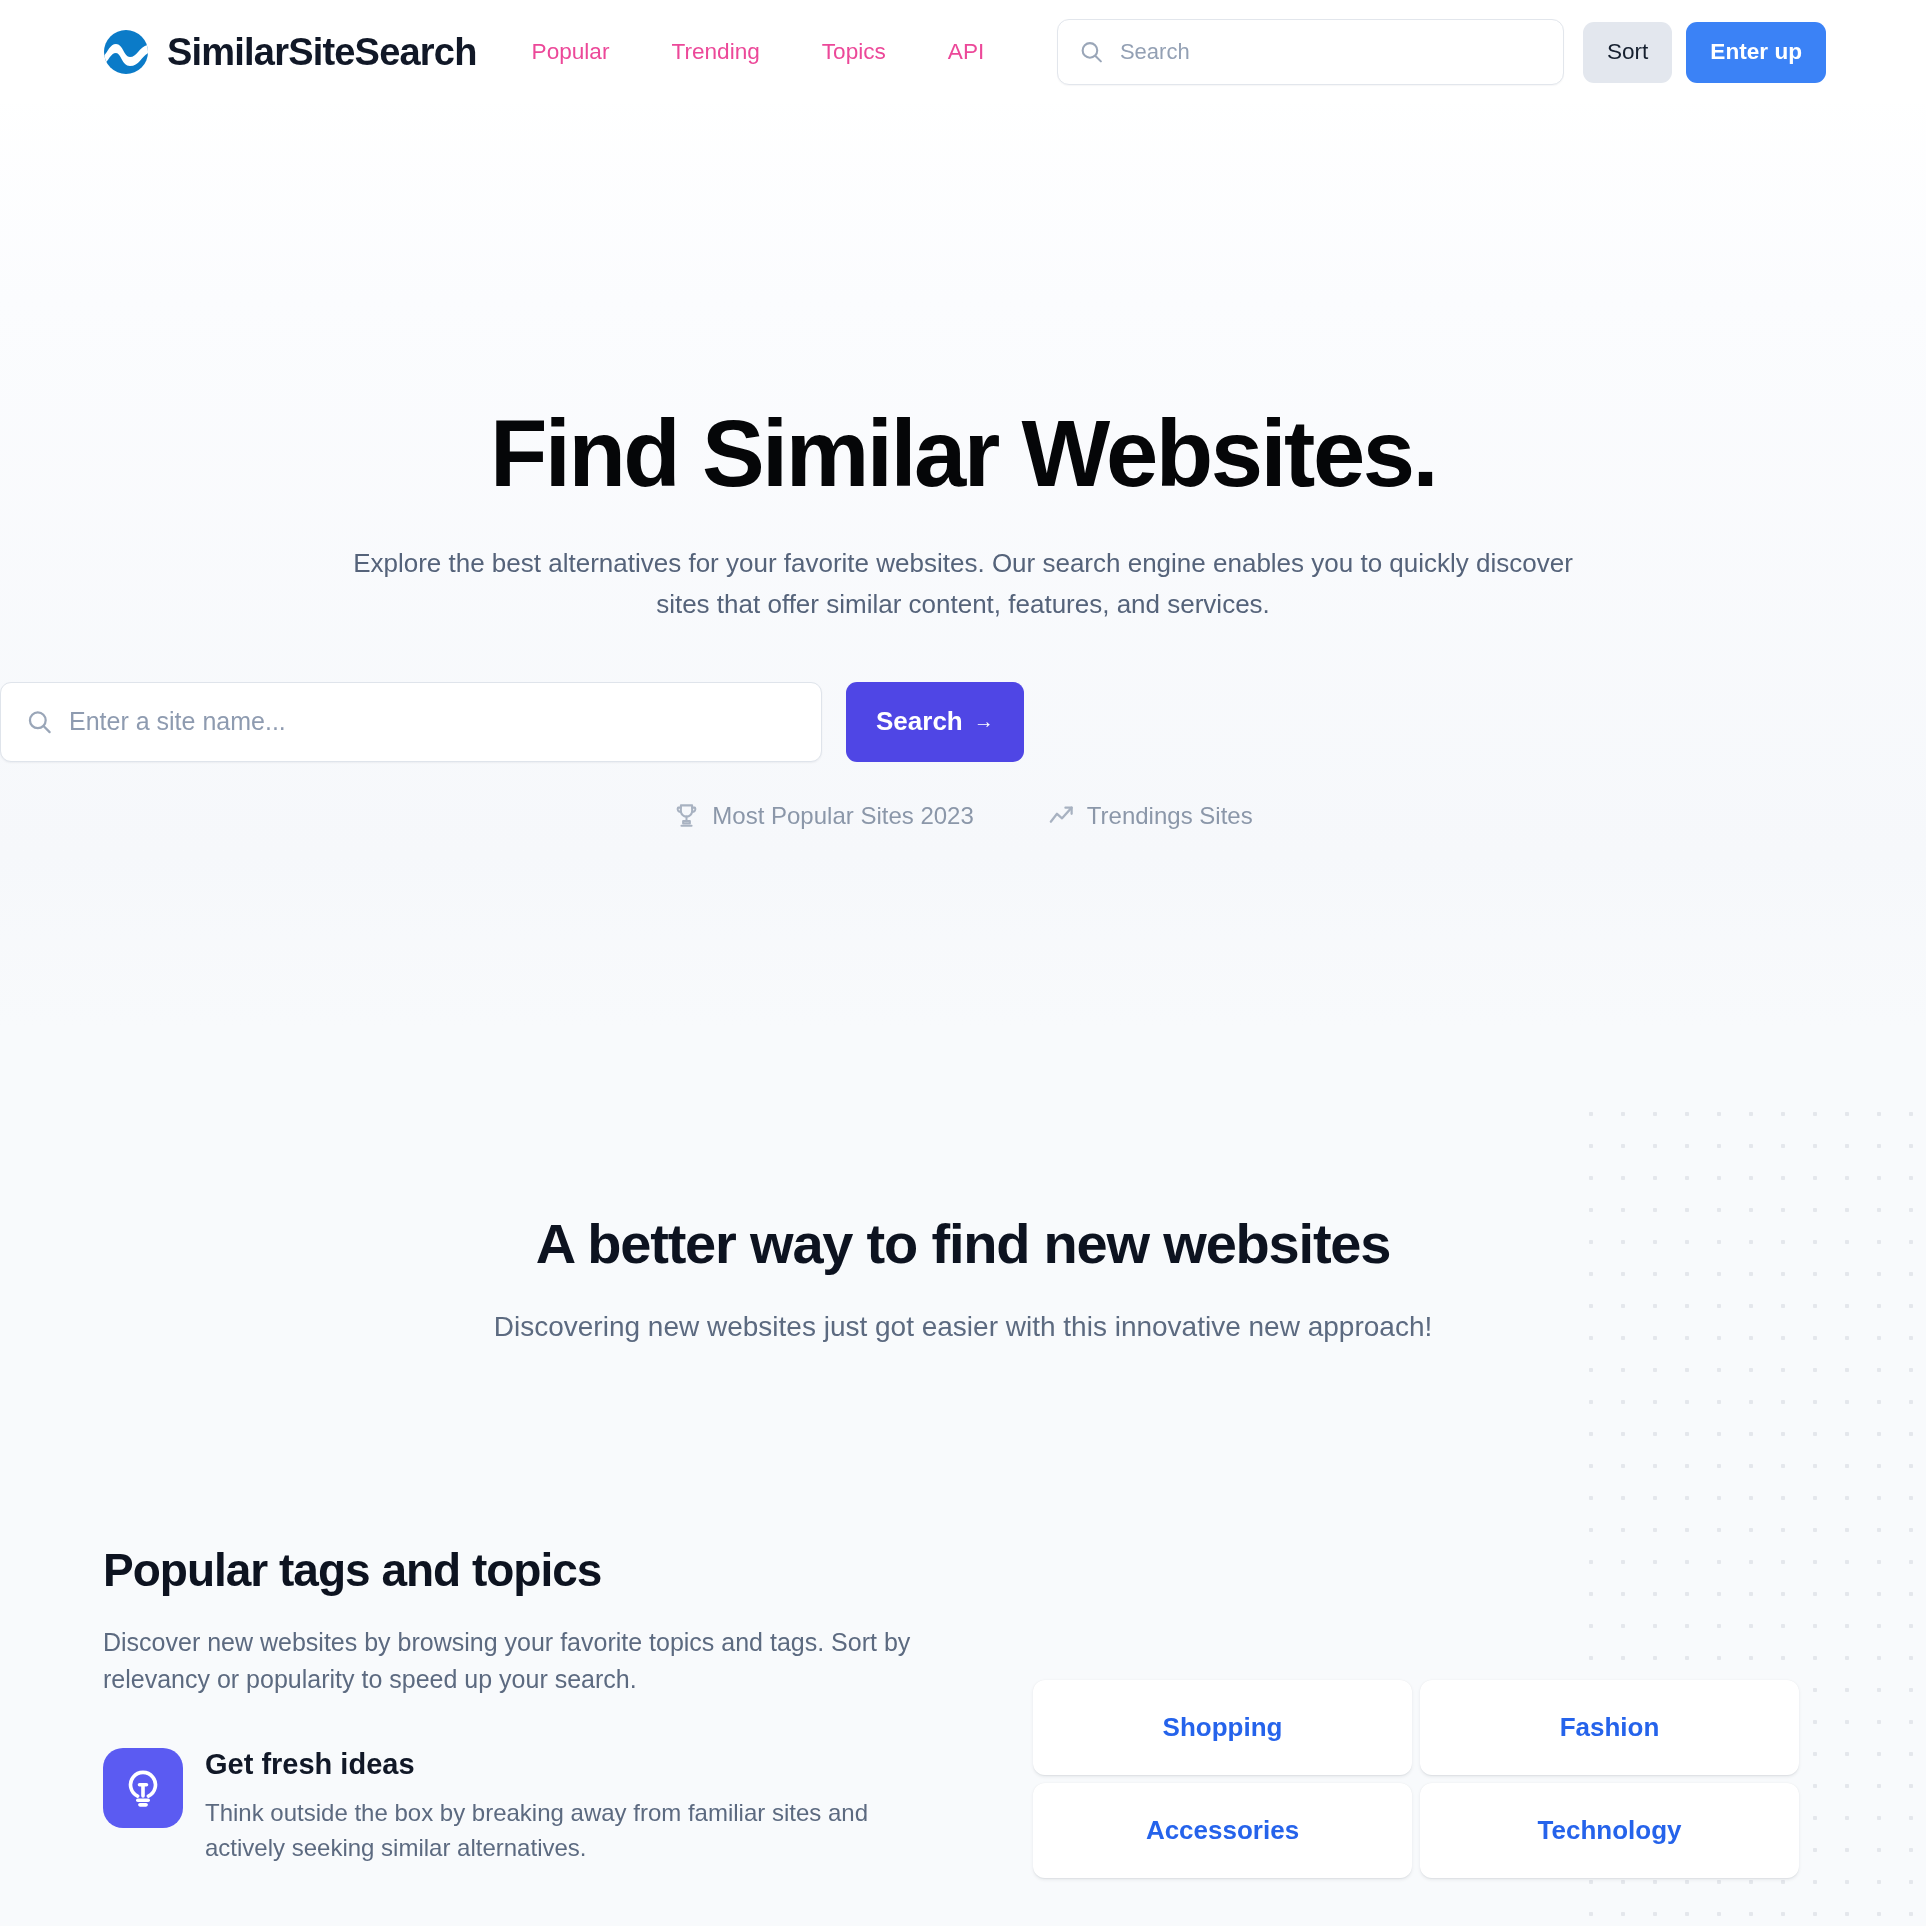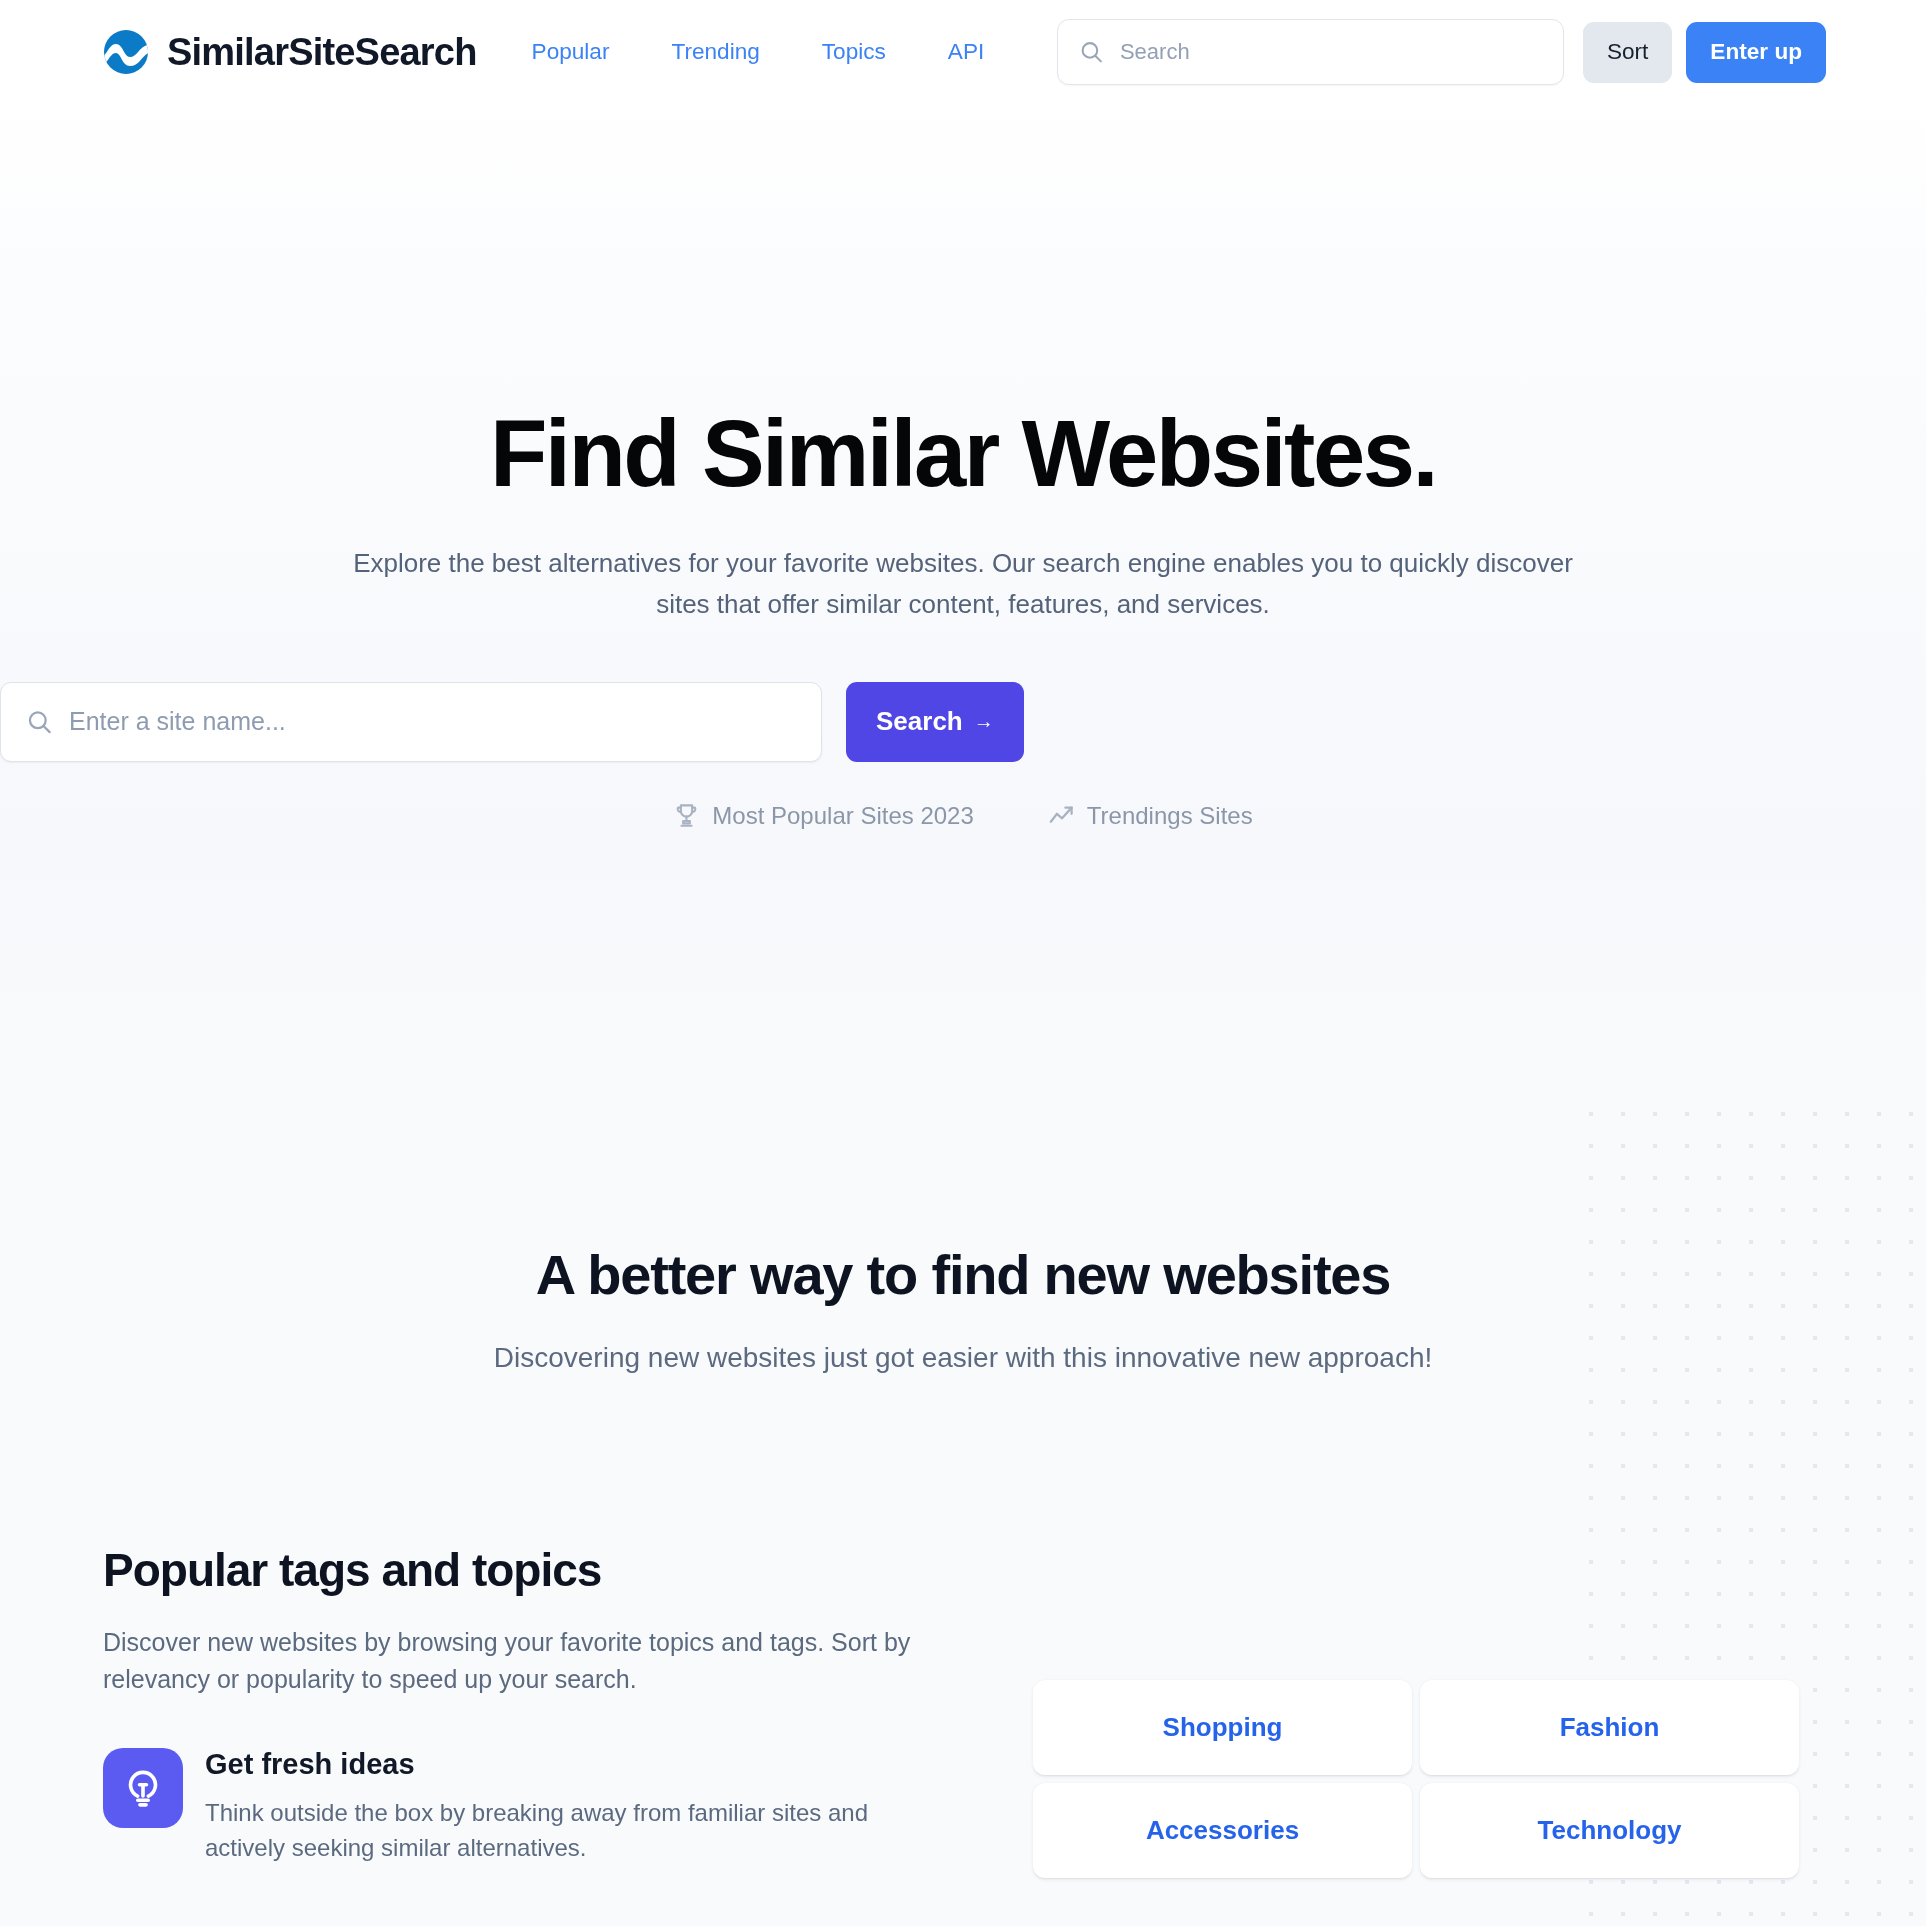--- a/index.html
+++ b/index.html
@@ -71,21 +71,21 @@
   .nav {
     display: flex;
     align-items: center;
     gap: 0;
     margin-left: 55px;
   }
 
   .nav-link {
     font-size: 22.6px;
     font-weight: 500;
-    color: #3b82f6;
+    color: #ec4899;
     text-decoration: none;
     white-space: nowrap;
     padding: 10px 0;
     margin-right: 62px;
   }
   .nav-link:last-child { margin-right: 0; }
 
   .header-right {
     position: absolute;
     right: 100px;
@@ -268,21 +268,21 @@
     background-size: 32px 32px;
     background-position: 0 0;
     z-index: 0;
     pointer-events: none;
   }
 
   
   .better {
     position: absolute;
     left: 0;
-    top: 1244px;
+    top: 1213px;
     width: 1926px;
     text-align: center;
     z-index: 2;
   }
   .better-title {
     font-size: 56px;
     font-weight: 800;
     letter-spacing: -1.2px;
     color: #0d1320;
     line-height: 1.12;

